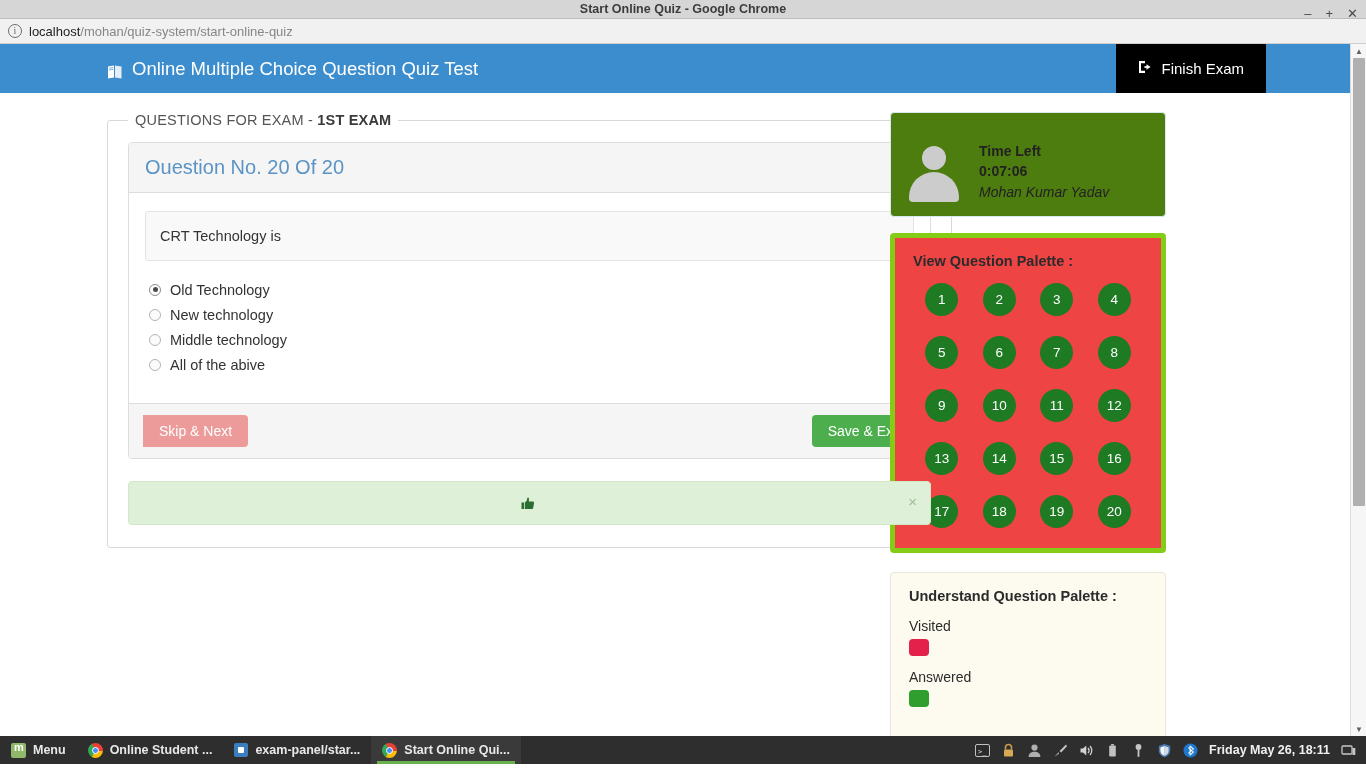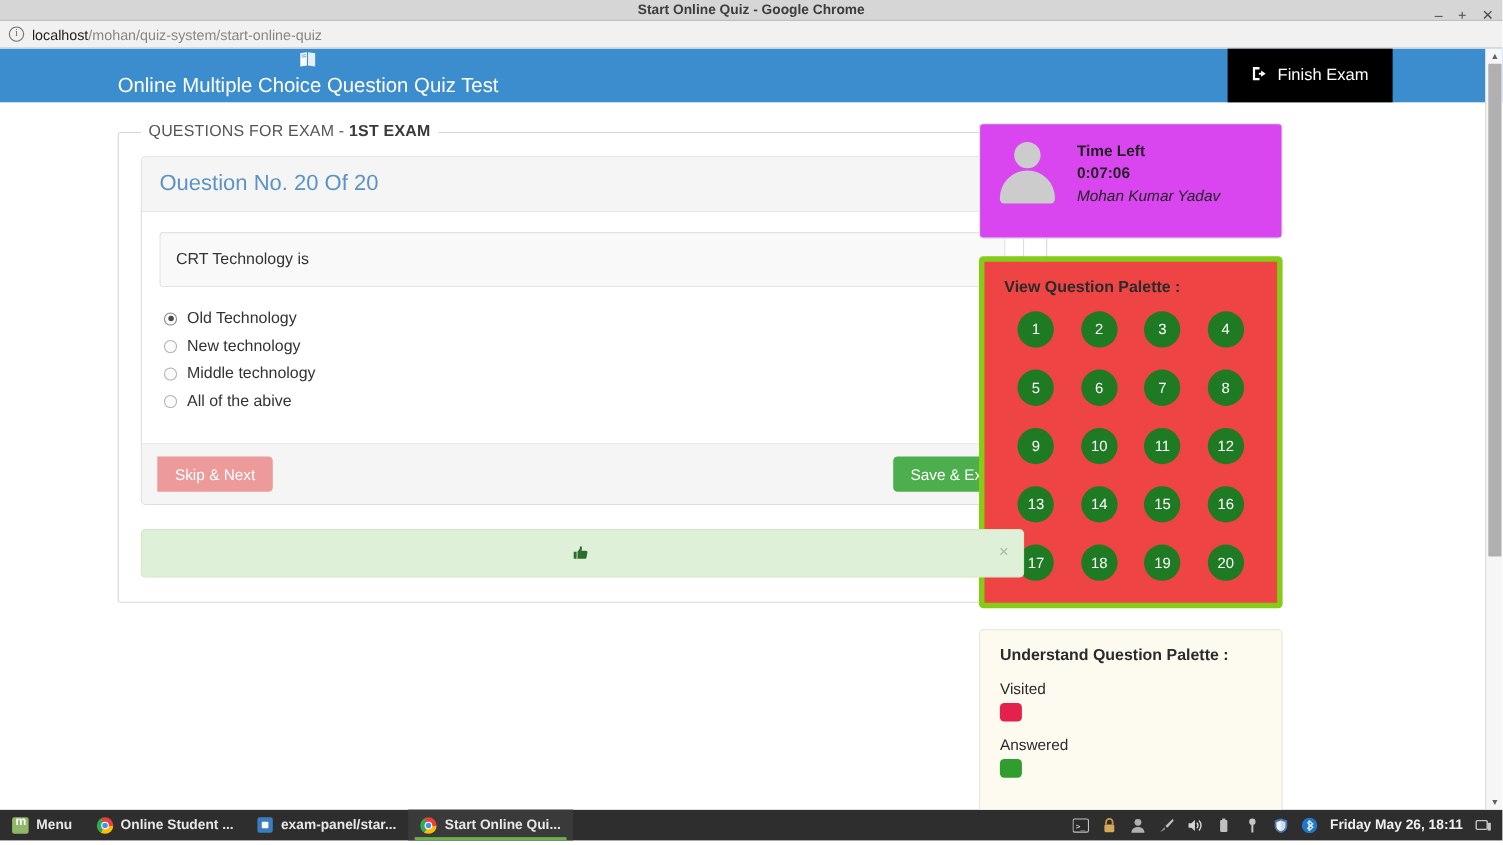--- a/index.html
+++ b/index.html
@@ -59,21 +59,20 @@
     height: 49px;
     background: #3c8dcd;
     display: flex; align-items: stretch;
     position: relative;
   }
   .brand {
     display: flex; align-items: center; gap: 9px;
     padding-left: 107px;
     color: #ffffff; font-size: 18.5px;
     font-weight: normal;
-    flex-direction: column;
   }
   .book-icon { display: inline-block; width: 16px; height: 14px; position: relative; }
   .finish-exam {
     margin-left: auto;
     background: #000000;
     color: #fff;
     display: flex; align-items: center; gap: 8px;
     padding: 0 22px;
     font-size: 15px;
     cursor: pointer;
@@ -180,25 +179,25 @@
     position: relative;
   }
   .alert-close {
     position: absolute; right: 13px; top: 11px;
     color: #9bbf93; font-size: 15px; cursor: pointer;
   }
   .thumb-icon { margin-right: 4px; }
 
   
   .panel-info {
-    background: #d946ef;
+    background: #4d7c0f;
     border: 1px solid #d6eaee;
     border-radius: 4px;
     padding: 14px 14px;
-    display: flex; align-items: flex-start; gap: 16px;
+    display: flex; align-items: flex-end; gap: 16px;
     height: 105px;
   }
   .avatar {
     width: 58px; height: 58px; flex: none; position: relative;
   }
   .avatar .head {
     position: absolute; left: 17px; top: 2px;
     width: 24px; height: 24px; border-radius: 50%;
     background: #cccccc;
   }

